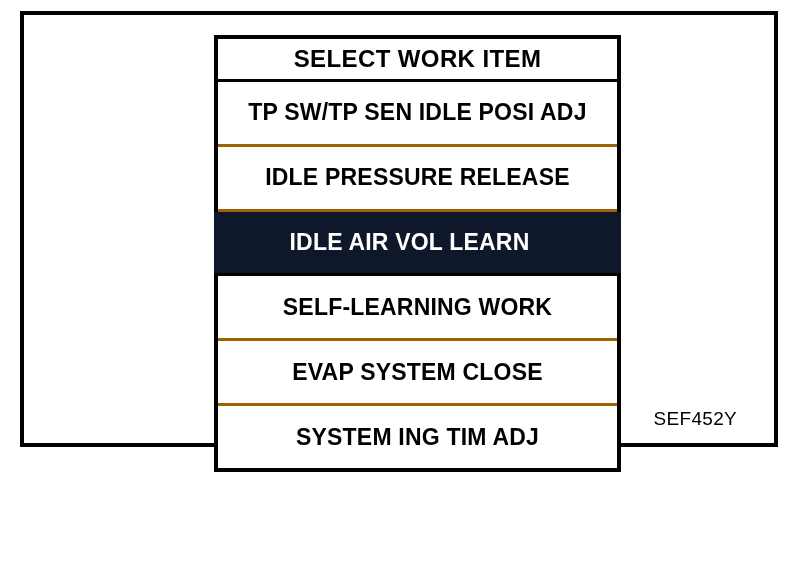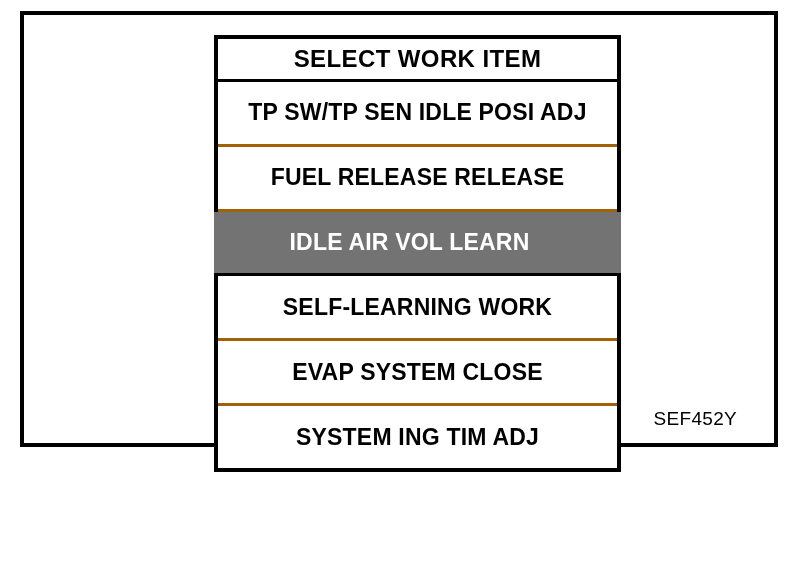--- a/index.html
+++ b/index.html
@@ -69,21 +69,21 @@
     font-weight: bold;
     letter-spacing: 0.2px;
     white-space: nowrap;
   }
 
   .menu-item:last-child {
     border-bottom: none;
   }
 
   .menu-item.selected {
-    background: #737373;
+    background: #0f172a;
     color: #ffffff;
     border-bottom-color: #000000;
     
     margin-left: -4px;
     margin-right: -4px;
     padding-left: 4px;
     padding-right: 20px;
   }
 
   
@@ -102,21 +102,21 @@
 <body>
 
 <div id="figure-frame">
 
   <div id="menu-panel">
 
     <div class="menu-title">SELECT WORK ITEM</div>
 
     <div class="menu-item">TP SW/TP SEN IDLE POSI ADJ</div>
 
-    <div class="menu-item">FUEL RELEASE RELEASE</div>
+    <div class="menu-item">IDLE PRESSURE RELEASE</div>
 
     <div class="menu-item selected">IDLE AIR VOL LEARN</div>
 
     <div class="menu-item">SELF-LEARNING WORK</div>
 
     <div class="menu-item">EVAP SYSTEM CLOSE</div>
 
     <div class="menu-item">SYSTEM ING TIM ADJ</div>
 
   </div>

